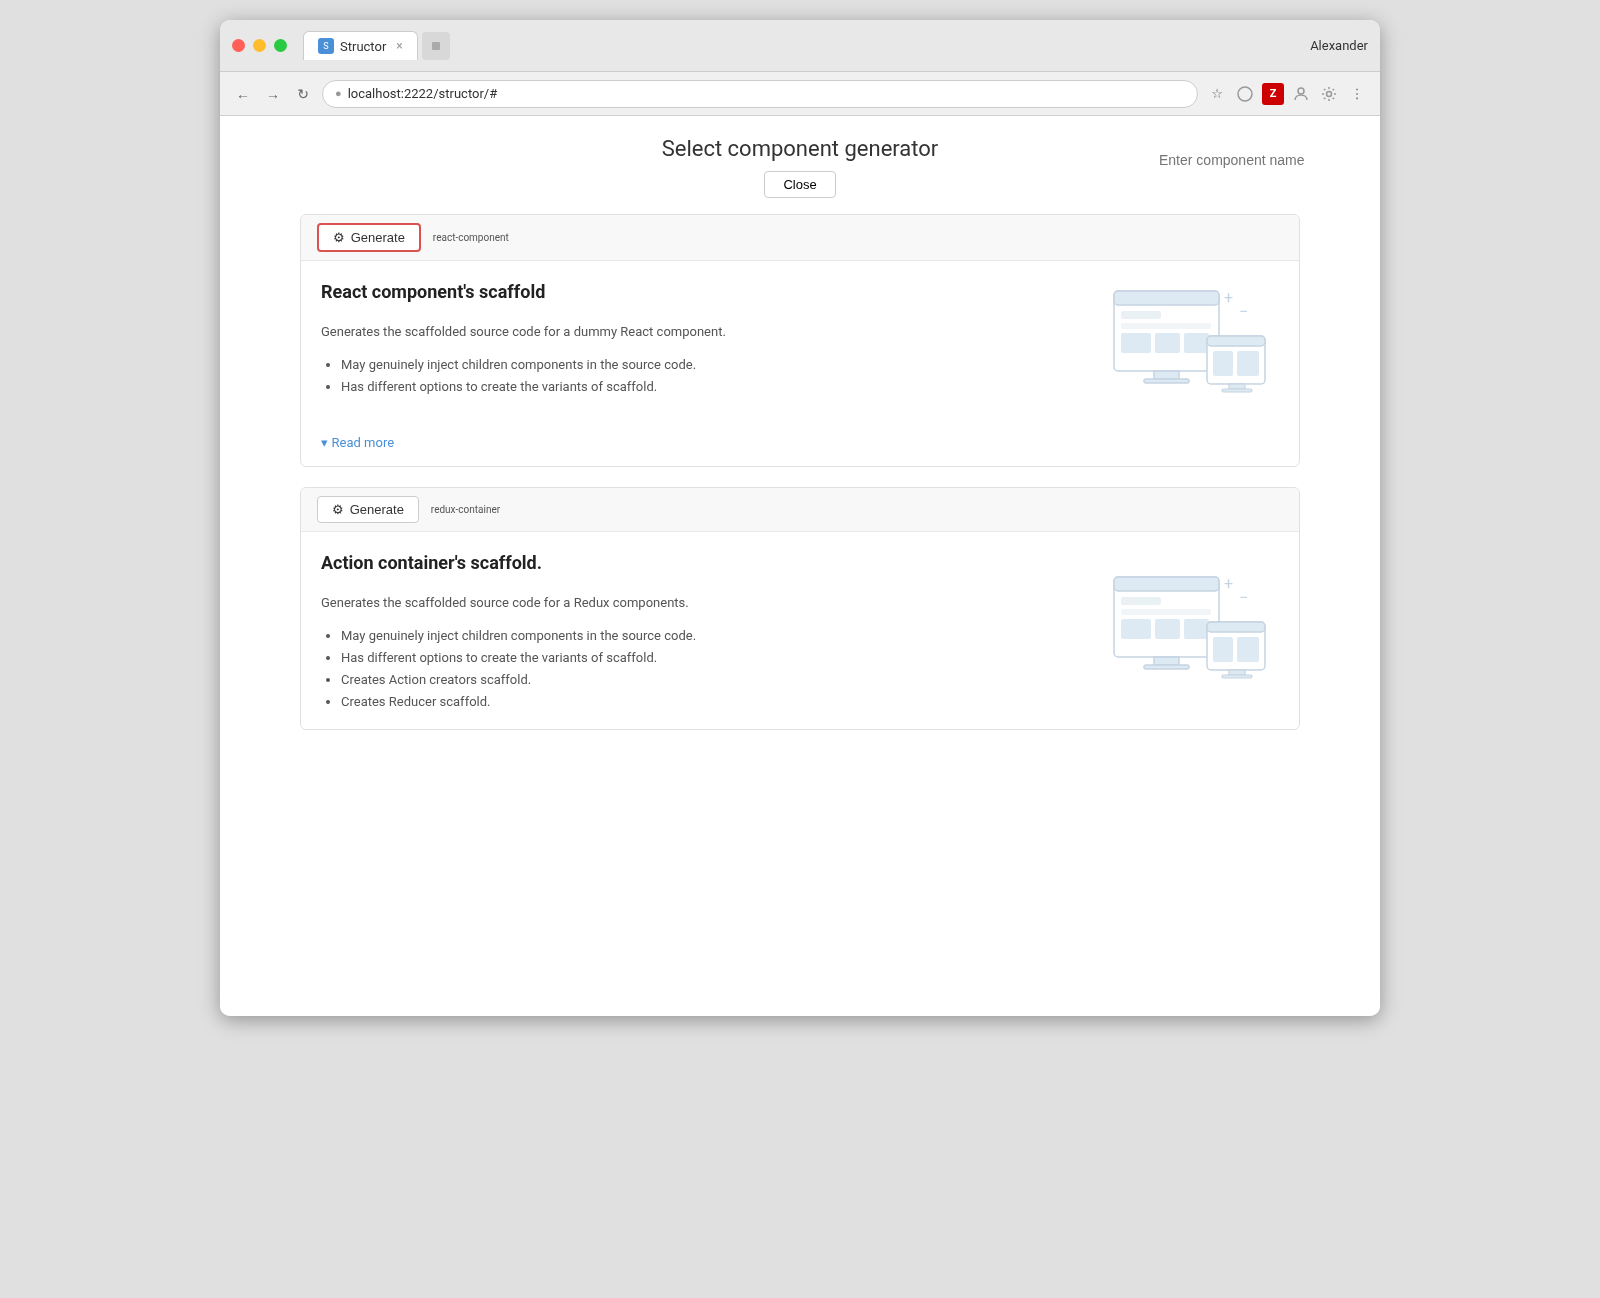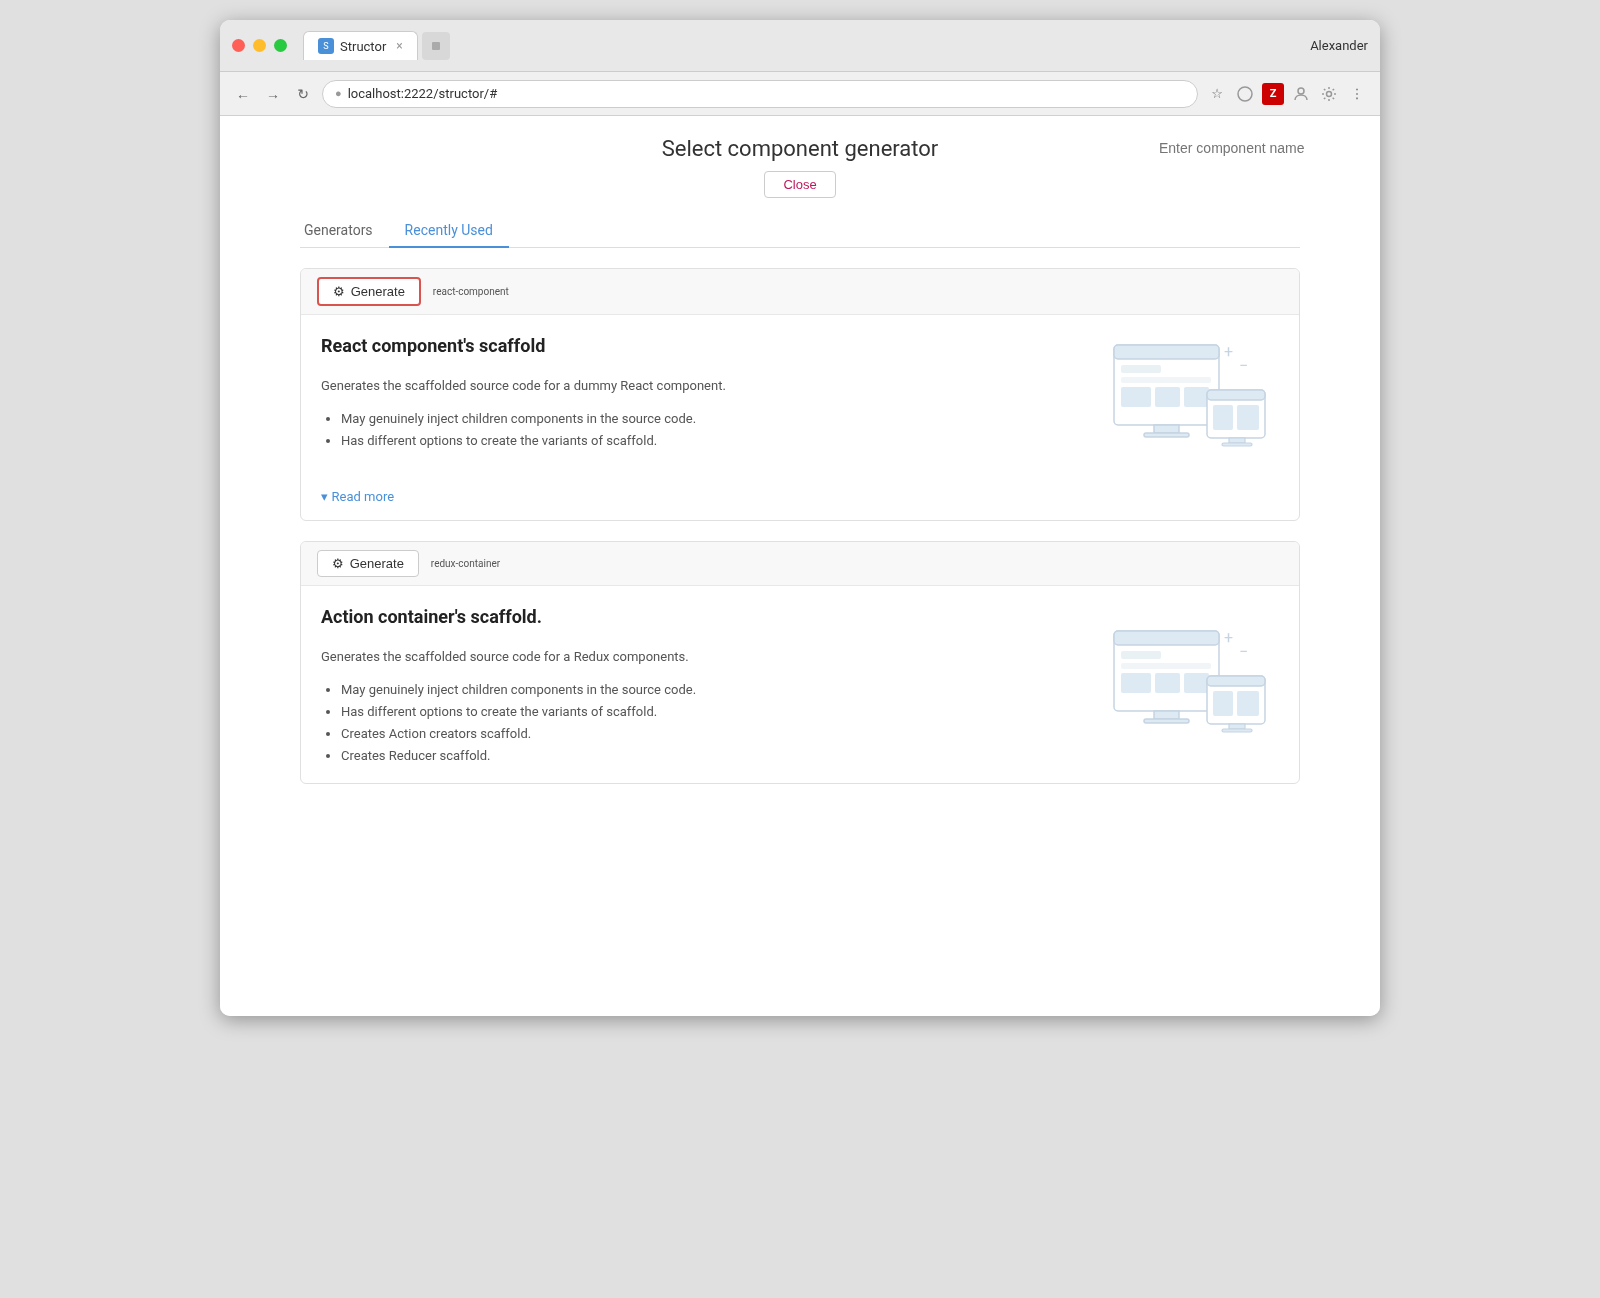--- a/index.html
+++ b/index.html
@@ -197,41 +197,41 @@
       font-size: 22px;
       color: #333;
       font-weight: 400;
       text-align: center;
       flex: 1;
     }
 
     .component-name-input {
       position: absolute;
       right: 40px;
-      top: 4px;
+      top: 16px;
       background: transparent;
       border: none;
       outline: none;
       font-size: 14px;
       color: #bbb;
     }
 
     .close-btn-wrap {
       text-align: center;
       margin-bottom: 16px;
     }
 
     .close-btn {
       border: 1px solid #ccc;
       background: #fff;
       padding: 5px 18px;
       border-radius: 4px;
       cursor: pointer;
       font-size: 13px;
-      color: #be185d;
+      color: #000000;
     }
 
     
     .tabs-container {
       padding: 0 80px;
       margin-bottom: 20px;
     }
 
     .tabs-header {
       display: flex;
@@ -423,26 +423,20 @@
 
     <div class="page-header">
       <h1 class="page-title">Select component generator</h1>
       <input class="component-name-input" type="text" placeholder="Enter component name" style="">
     </div>
 
     <div class="close-btn-wrap">
       <button class="close-btn">Close</button>
     </div>
 
-    <div class="tabs-container">
-      <div class="tabs-header">
-        <div class="tab-item">Generators</div>
-        <div class="tab-item active">Recently Used</div>
-      </div>
-    </div>
 
     <div class="cards-container">
 
       <div class="generator-card">
         <div class="card-header">
           <button class="generate-btn highlighted">
             <span>⚙</span>
             <span>Generate</span>
           </button>
           <span class="cmd-name">react-component</span>

